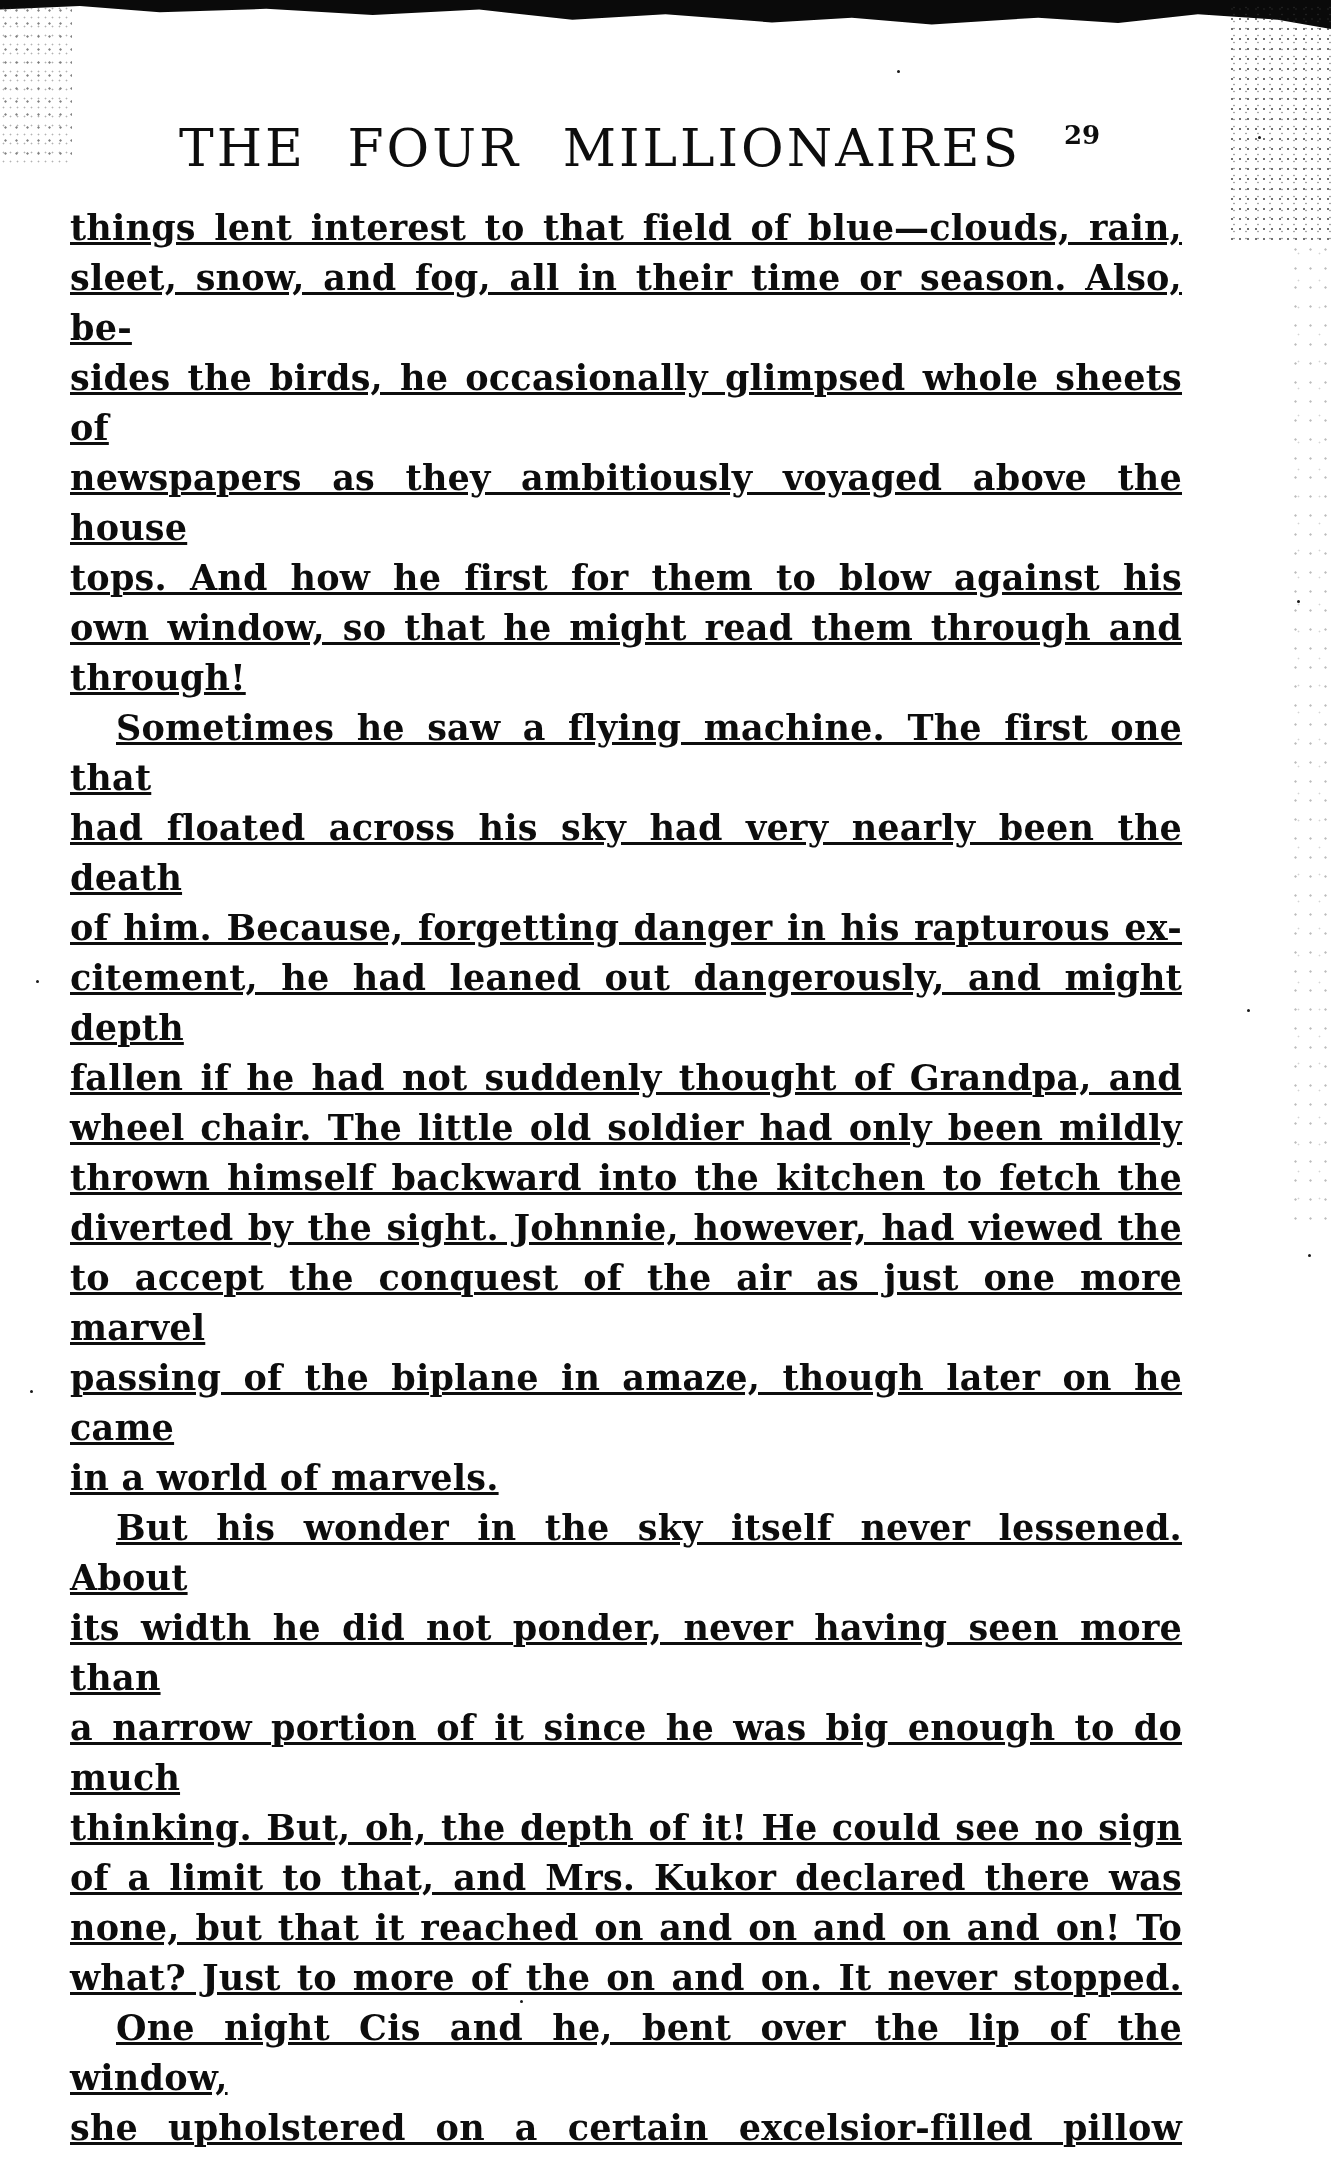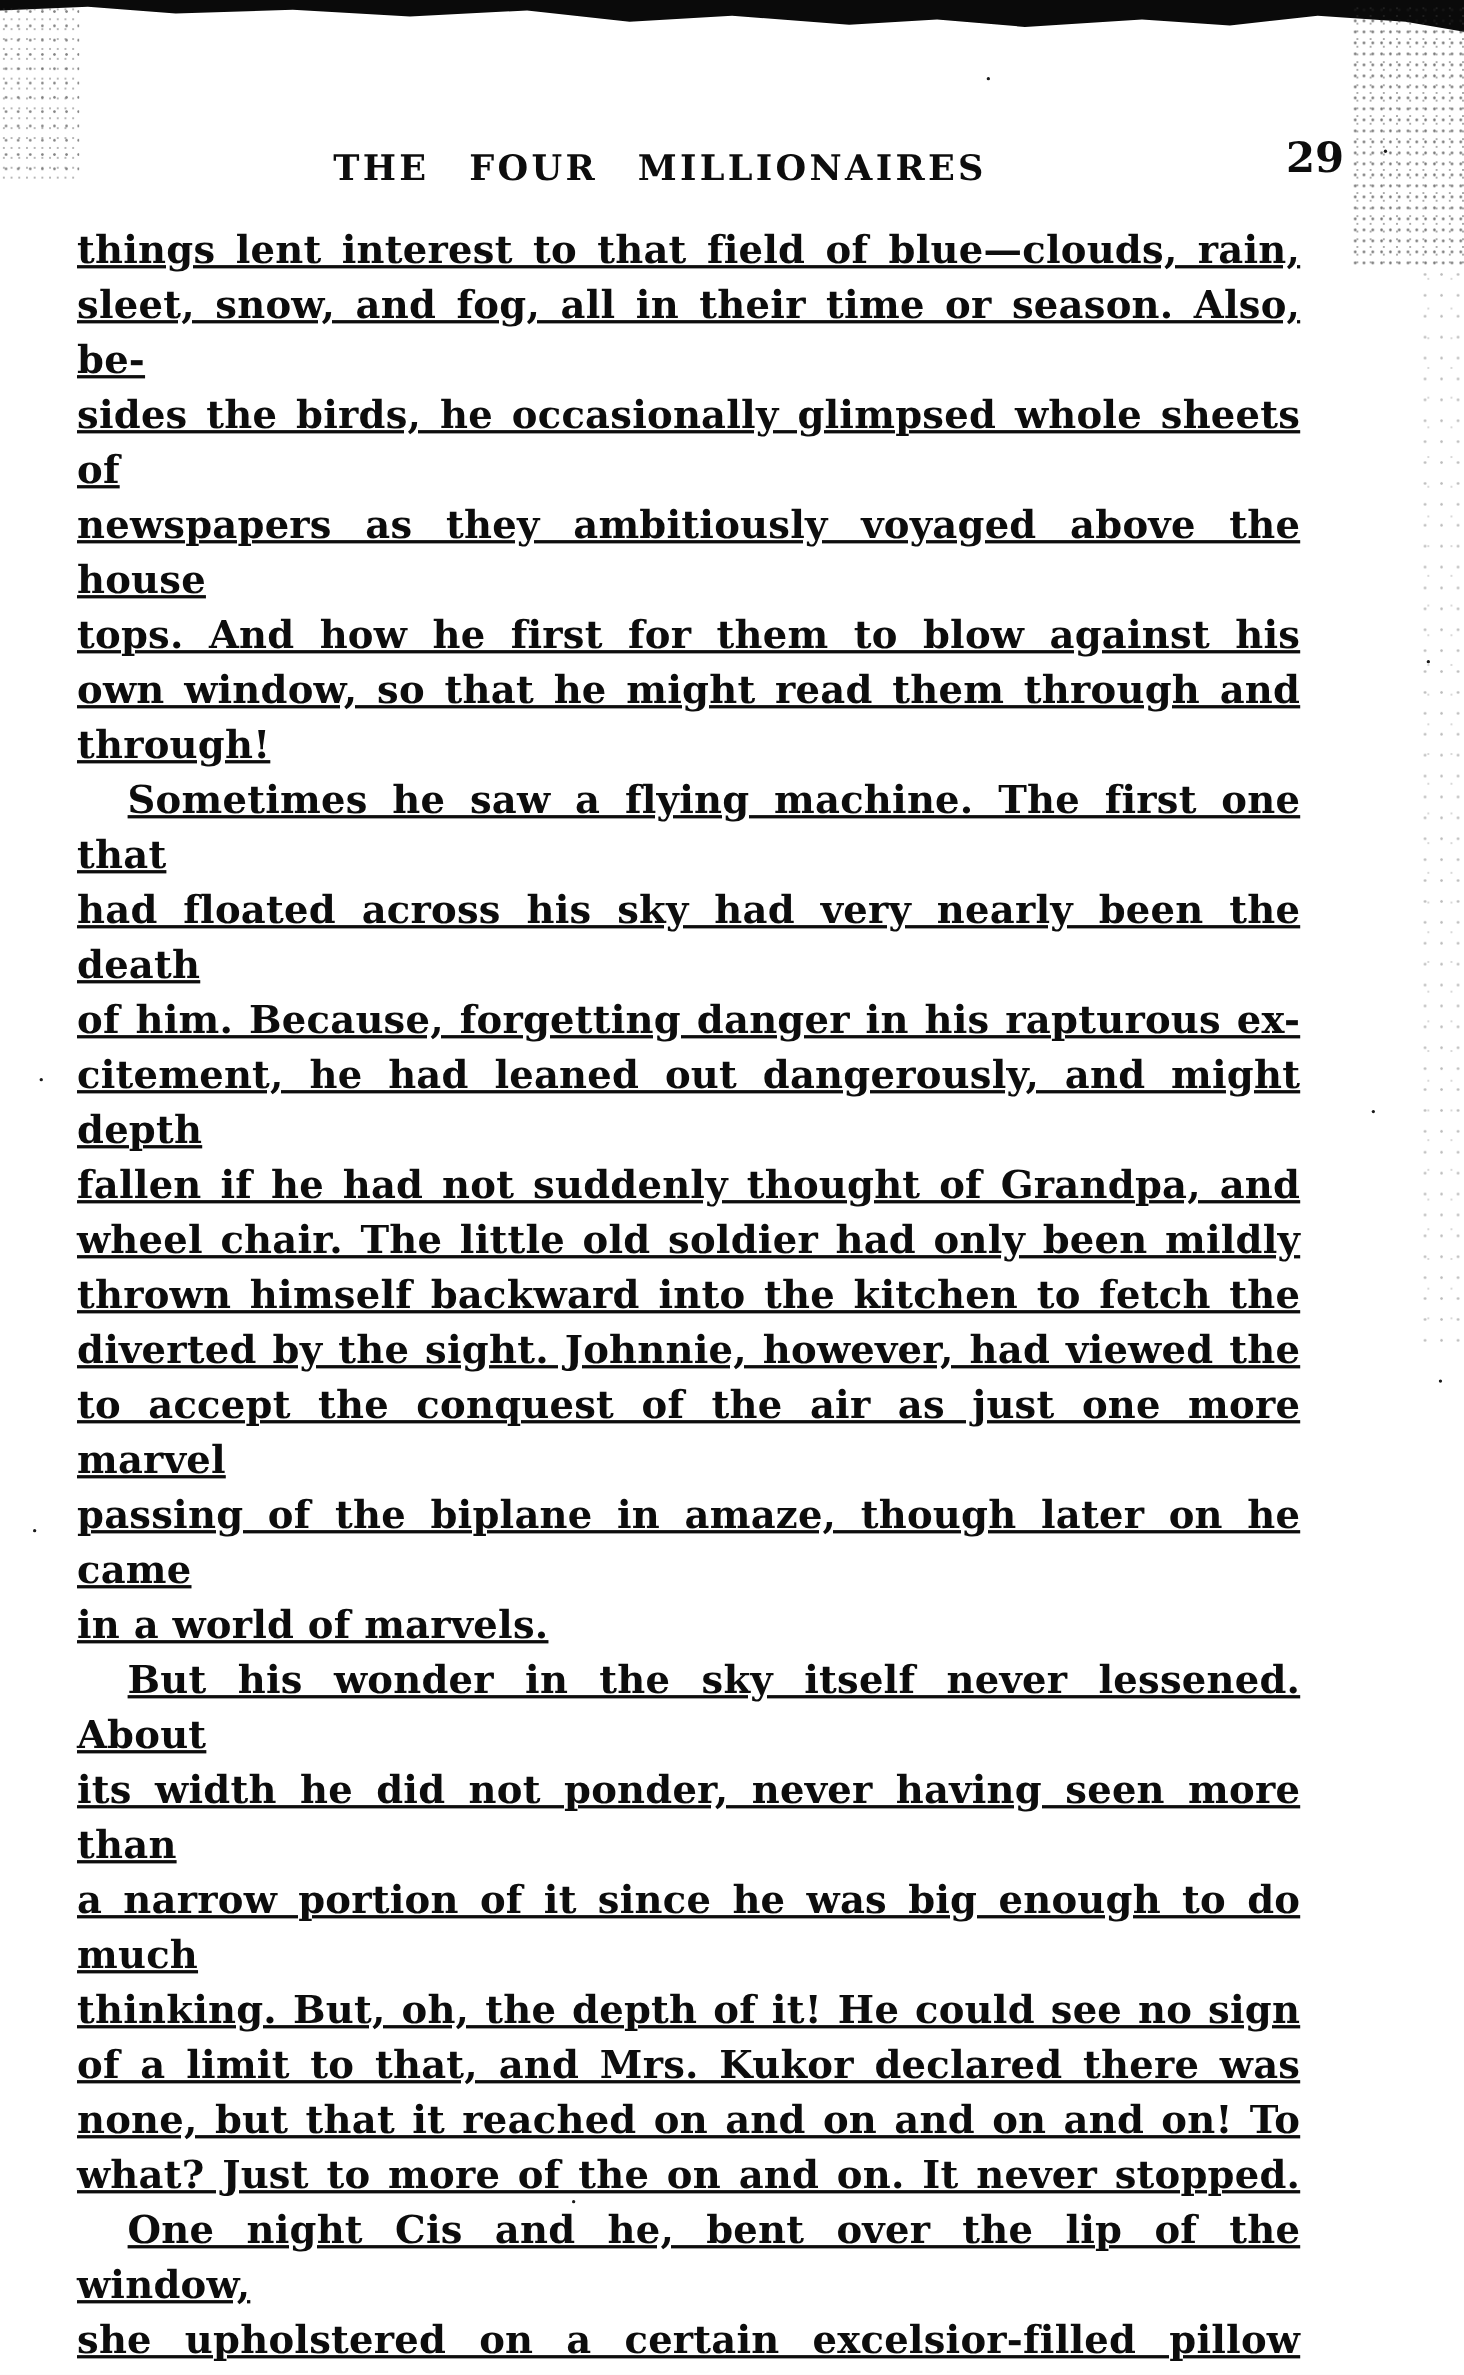--- a/index.html
+++ b/index.html
@@ -55,35 +55,35 @@
     border-radius: 50%;
   }
   
   .header-row {
     position: absolute;
     left: 0; top: 118px;
     width: 1331px; height: 48px;
   }
   .page-title {
     position: absolute;
-    left: 0; top: 16px;
+    left: 0; top: 0;
     width: 1200px;
     text-align: center;
-    font-size: 32px;
-    font-weight: 700;
+    font-size: 52px;
+    font-weight: 400;
     letter-spacing: 3px;
     word-spacing: 22px;
     white-space: nowrap;
   }
   .page-number {
     position: absolute;
-    left: 1152px; top: 2px;
+    left: 1064px; top: 2px;
     width: 70px;
-    text-align: right;
-    font-size: 38px;
+    text-align: left;
+    font-size: 26px;
     font-weight: 700;
   }
   
   .body-text {
     position: absolute;
     left: 70px; top: 203px;
     width: 1112px;
     font-size: 35px;
     font-weight: 700;
     line-height: 50px;

